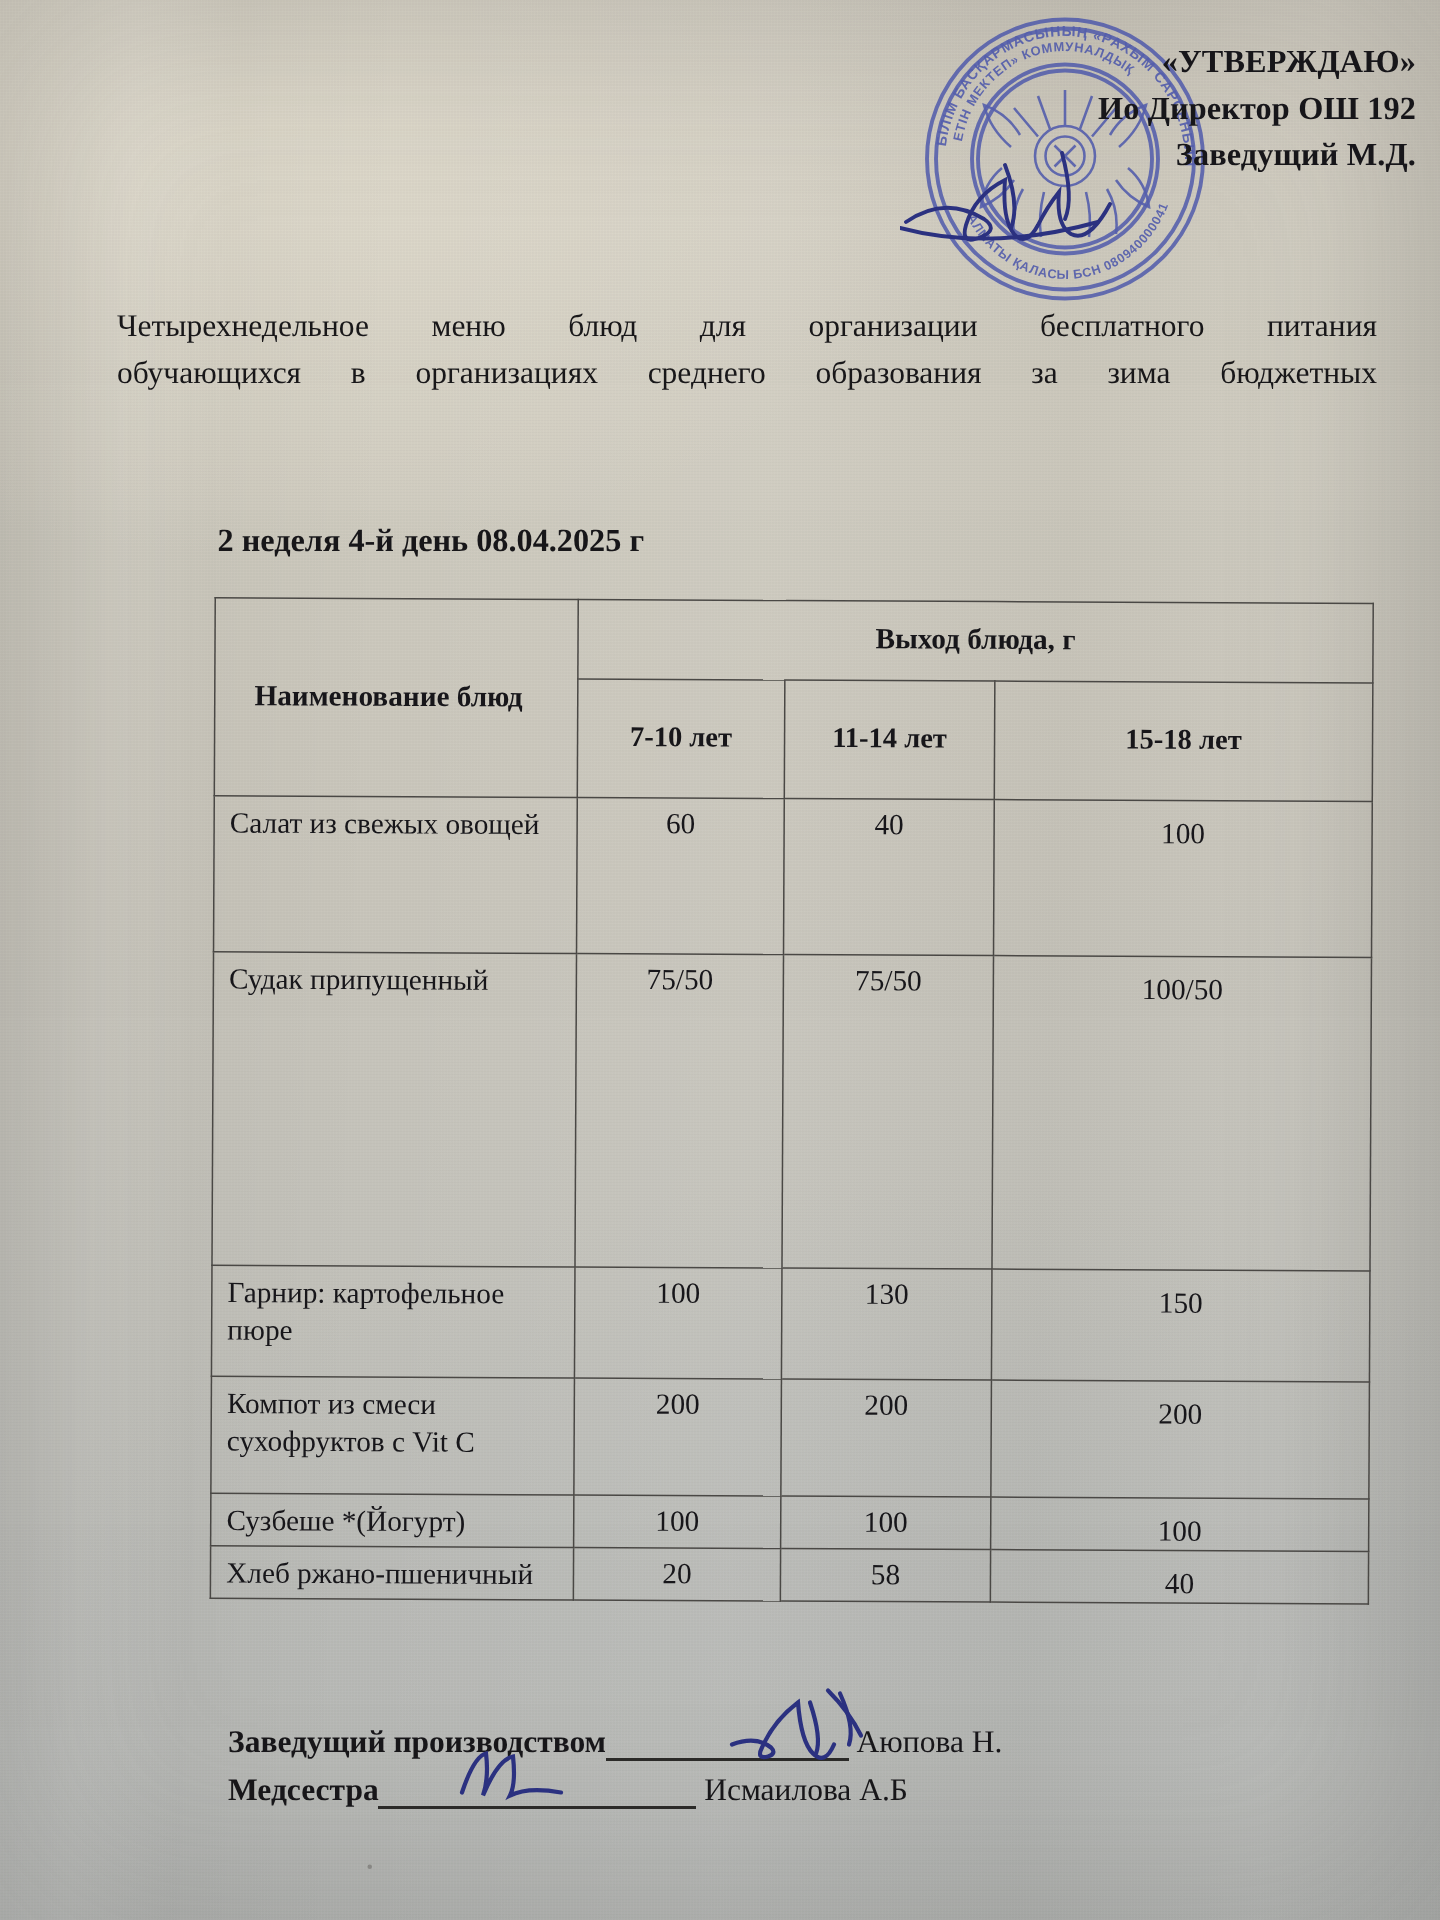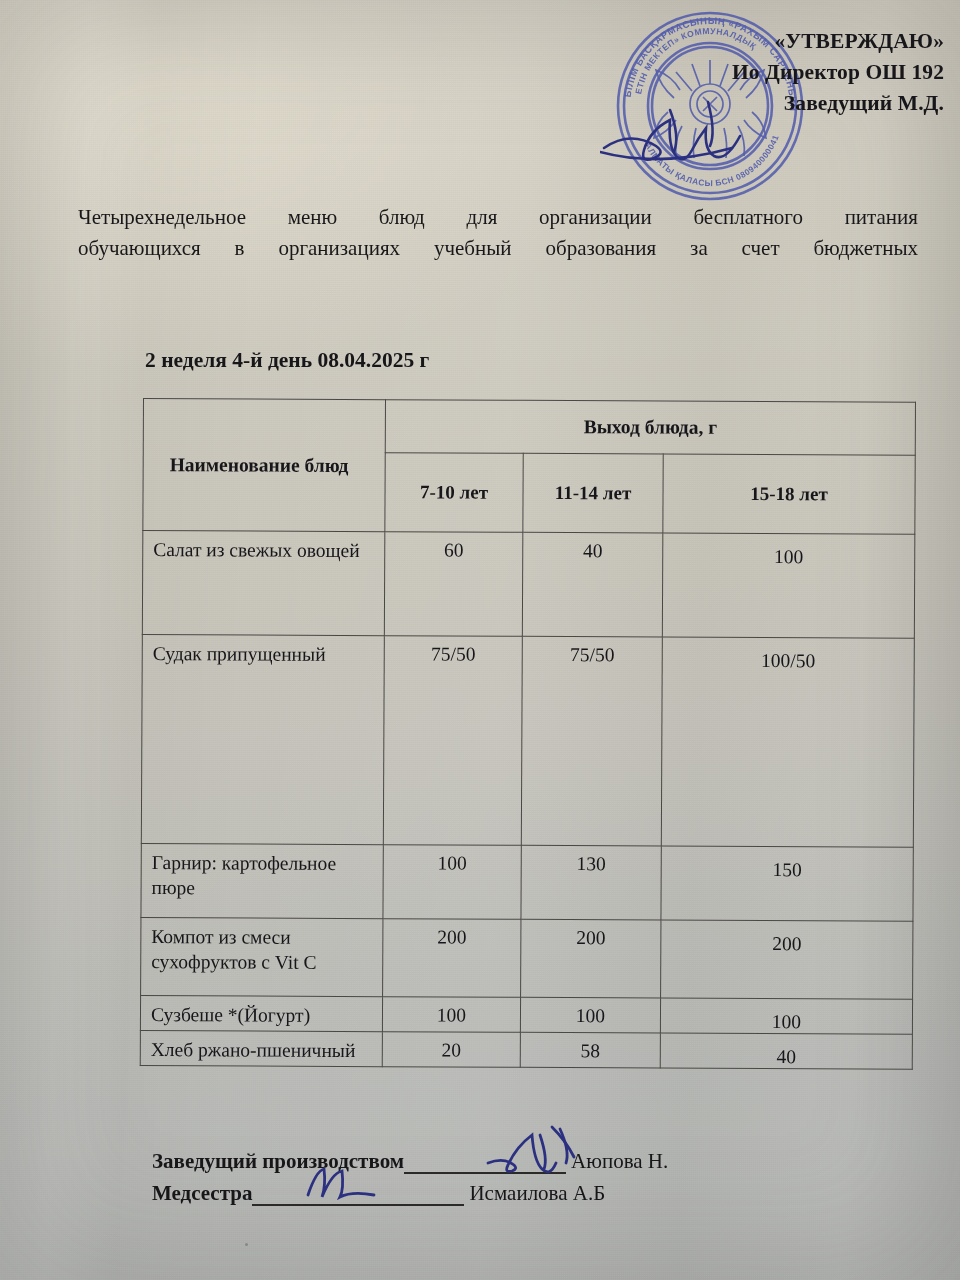--- a/index.html
+++ b/index.html
@@ -270,21 +270,21 @@
   </svg>
 
   <div class="layer" id="approval">
     <div>«УТВЕРЖДАЮ»</div>
     <div>Ио Директор ОШ 192</div>
     <div>Заведущий М.Д.</div>
   </div>
 
   <div class="layer" id="doc-title">
     <div class="l1">Четырехнедельное меню блюд для организации бесплатного питания</div>
-    <div class="l2">обучающихся в организациях учебный образования за счет бюджетных</div>
+    <div class="l2">обучающихся в организациях среднего образования за зима бюджетных</div>
   </div>
 
   <div class="layer" id="week-day">2 неделя 4-й день 08.04.2025 г</div>
 
   <div class="layer" id="table-wrap">
     <table>
       <colgroup>
         <col style="width:242px">
         <col style="width:138px">
         <col style="width:140px">

